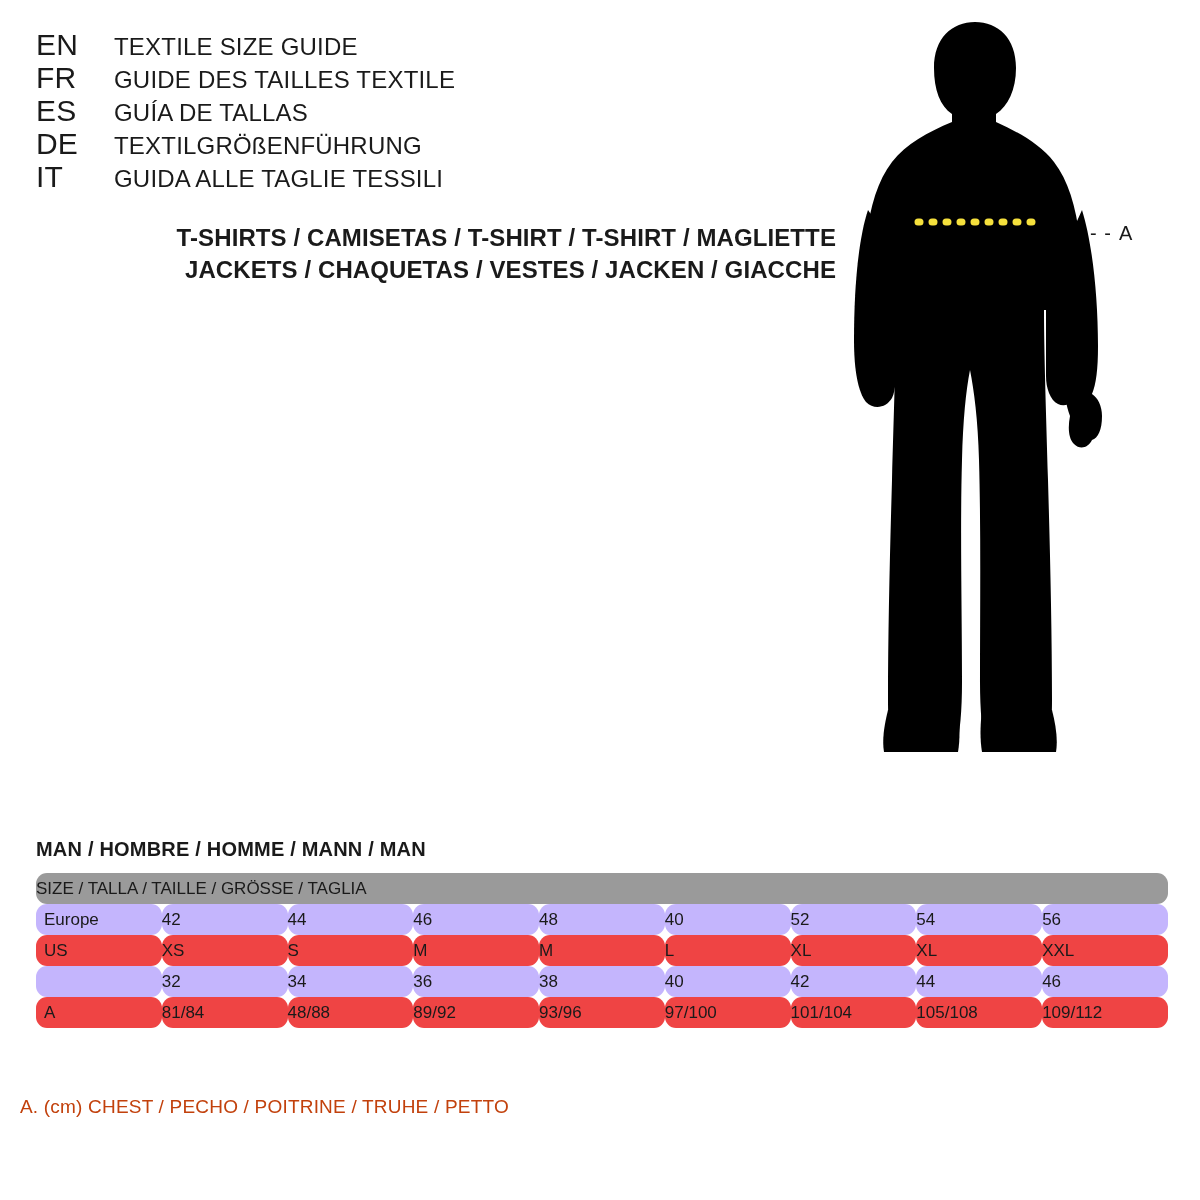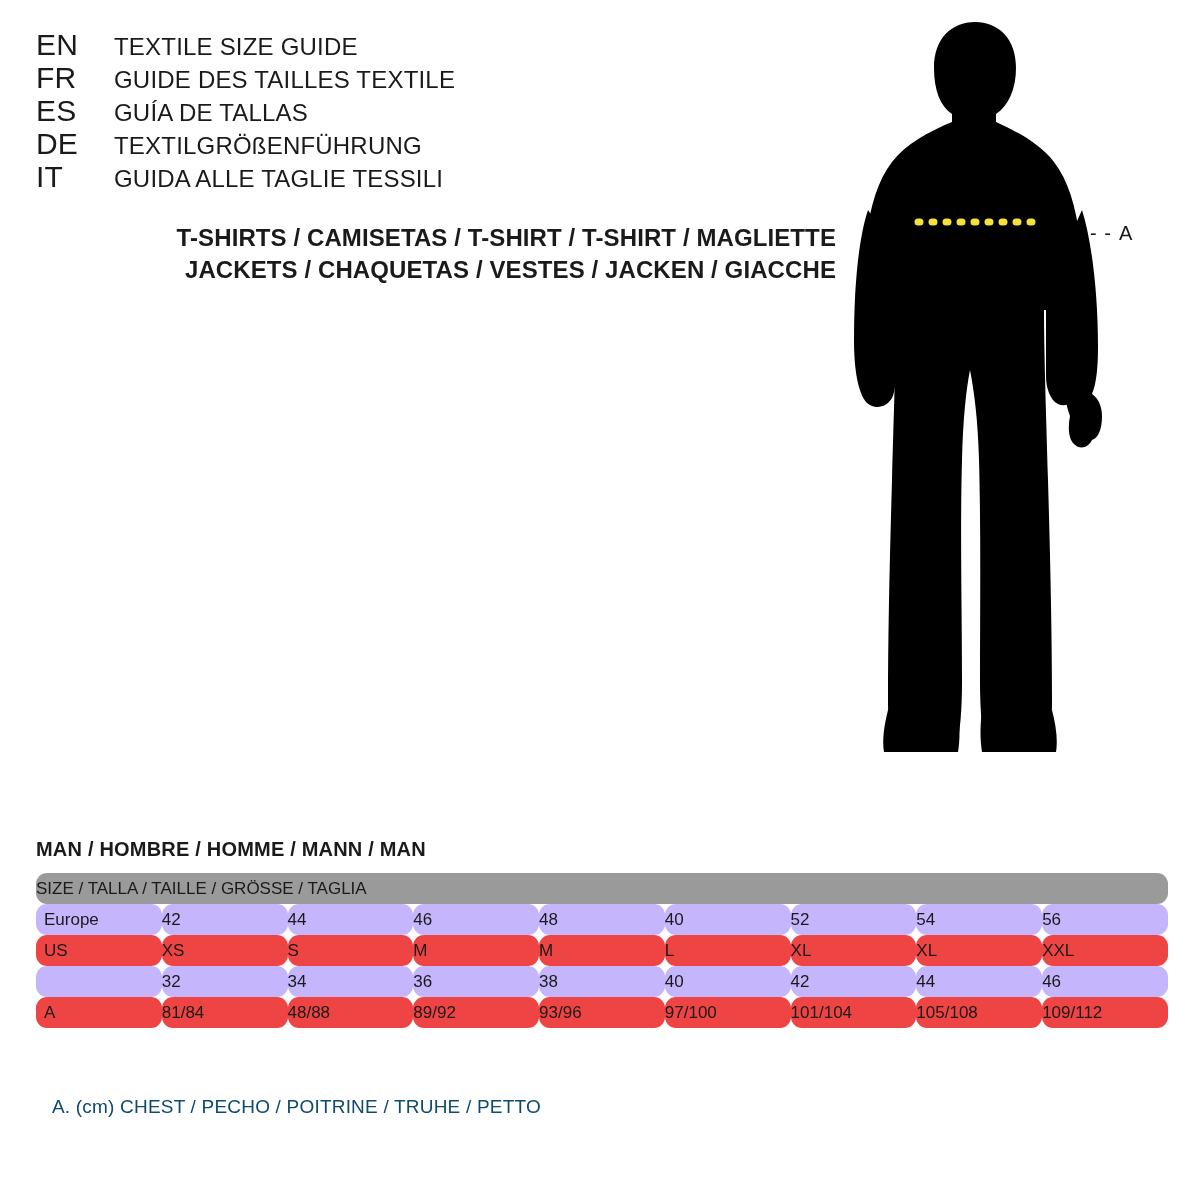--- a/index.html
+++ b/index.html
@@ -118,24 +118,24 @@
   .row-plain td { background: #ef4444; }
   .col-label {
     width: 170px;
     padding-left: 8px !important;
     text-align: left;
   }
   .cell-val { }
 
   .footnote {
     position: absolute;
-    left: 52px;
+    left: 20px;
     top: 1096px;
     font-size: 19px;
-    color: #0c4a6e;
+    color: #c2410c;
     letter-spacing: 0.2px;
   }
 </style>
 </head>
 <body>
 
 <div class="lang-block">
   <div class="lang-row">
     <span class="lang-code">EN</span>
     <span class="lang-text">TEXTILE SIZE GUIDE</span>

